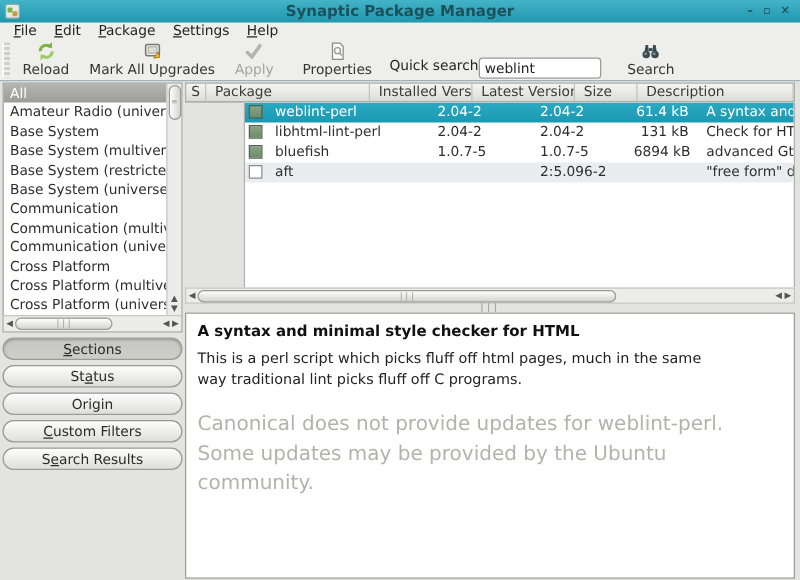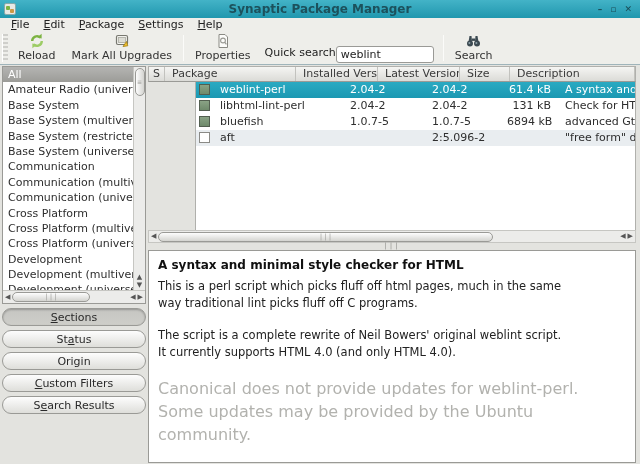--- a/index.html
+++ b/index.html
@@ -30,21 +30,21 @@
   .tb-sep { width:1px; height:26px; background:#c9c9c5; margin:0 3px 2px 3px; border-right:1px solid #fbfbf9; }
   .qs-block { display:flex; flex-direction:row; padding:0 6px; }
   .qs-label { color:#222; margin-bottom:1px; }
   .qs-input { width:98px; height:17px; border:1px solid #9a9a96; border-radius:3px; font-family:"DejaVu Sans",sans-serif; font-size:11px; padding:0 4px; color:#222; background:#fff; }
 
   
   .main { flex:1 1 auto; display:flex; padding:1px 2px 1px 2px; min-height:0; }
 
   
   .sidebar { width:144px; flex:0 0 auto; display:flex; flex-direction:column; margin-right:2px; }
-  .listbox { border:1px solid #9a9a96; background:#fff; height:238px; display:flex; flex-direction:column; flex:0 0 auto; }
+  .listbox { border:1px solid #9a9a96; background:#fff; height:200px; display:flex; flex-direction:column; flex:0 0 auto; }
   .list-body { flex:1 1 auto; display:flex; min-height:0; }
   .cat-list { flex:1 1 auto; overflow:hidden; }
   .cat-item { height:15.4px; line-height:15.4px; padding-left:5px; white-space:nowrap; color:#2e2e2e; }
   .cat-item.selected { background:linear-gradient(to bottom,#b4b4b2,#9c9c98); color:#fff; }
   .vscroll { width:12px; flex:0 0 auto; background:#ececea; border-left:1px solid #c6c6c2; display:flex; flex-direction:column; align-items:center; }
   .vthumb { width:10px; height:28px; margin-top:1px; border:1px solid #9a9a96; border-radius:5px; background:linear-gradient(to right,#fdfdfd,#d4d4d0); display:flex; align-items:center; justify-content:center; }
   .vthumb .grip { font-size:6px; color:#9a9a96; letter-spacing:0; line-height:4px; }
   .varrows { margin-top:auto; display:flex; flex-direction:column; align-items:center; gap:1px; padding-bottom:1px; }
   .sarrow { font-size:7px; color:#555; line-height:7px; }
   .hscroll-s { height:13px; flex:0 0 auto; background:#ececea; border-top:1px solid #c6c6c2; display:flex; align-items:center; }
@@ -126,20 +126,28 @@
       <span class="ico">
         <svg width="16" height="16" viewBox="0 0 16 16">
           <rect x="2.5" y="2.5" width="11" height="9" rx="1.5" fill="#f2f2ee" stroke="#77776f" stroke-width="1.2"></rect>
           <rect x="4.5" y="4.5" width="7" height="5" fill="#dcdcd4" stroke="#aaaaa2" stroke-width="0.8"></rect>
           <path d="M9 13.5 L12.5 8.5 L13.8 12.8 Z" fill="#f0c030" stroke="#a07c10" stroke-width="0.8"></path>
         </svg>
       </span>
       <span>Mark All Upgrades</span>
     </div>
 
+    <div class="tb-item disabled">
+      <span class="ico">
+        <svg width="16" height="16" viewBox="0 0 16 16">
+          <path d="M3 9 L6.5 12.5 L13 3.5" stroke="#b4b4ae" stroke-width="2.8" fill="none" stroke-linecap="round"></path>
+        </svg>
+      </span>
+      <span>Apply</span>
+    </div>
 
     <div class="tb-sep"></div>
 
     <div class="tb-item">
       <span class="ico">
         <svg width="16" height="16" viewBox="0 0 16 16">
           <path d="M4 1.5 H10 L12.5 4 V14.5 H4 Z" fill="#fcfcfa" stroke="#8a8a84" stroke-width="1"></path>
           <circle cx="8" cy="7.5" r="2.4" fill="none" stroke="#9a9a94" stroke-width="1.1"></circle>
           <path d="M9.6 9.2 L11.4 11.4" stroke="#9a9a94" stroke-width="1.2"></path>
         </svg>
@@ -284,21 +292,19 @@
       </div>
 
       <div class="splitter">
           <span class="grip">∣∣∣</span>
         </div>
 
       <div class="details">
         <div class="d-title">A syntax and minimal style checker for HTML</div>
         <div class="d-para">This is a perl script which picks fluff off html pages, much in the same
 way traditional lint picks fluff off C programs.</div>
-        <div class="d-para">The script is a complete rewrite of Neil Bowers' original weblint script.
-It currently supports HTML 4.0 (and only HTML 4.0).</div>
         <div class="d-note">Canonical does not provide updates for weblint-perl. Some updates may be provided by the Ubuntu community.</div>
       </div>
     </div>
   </div>
 
 
 </div>
 
 </body></html>

